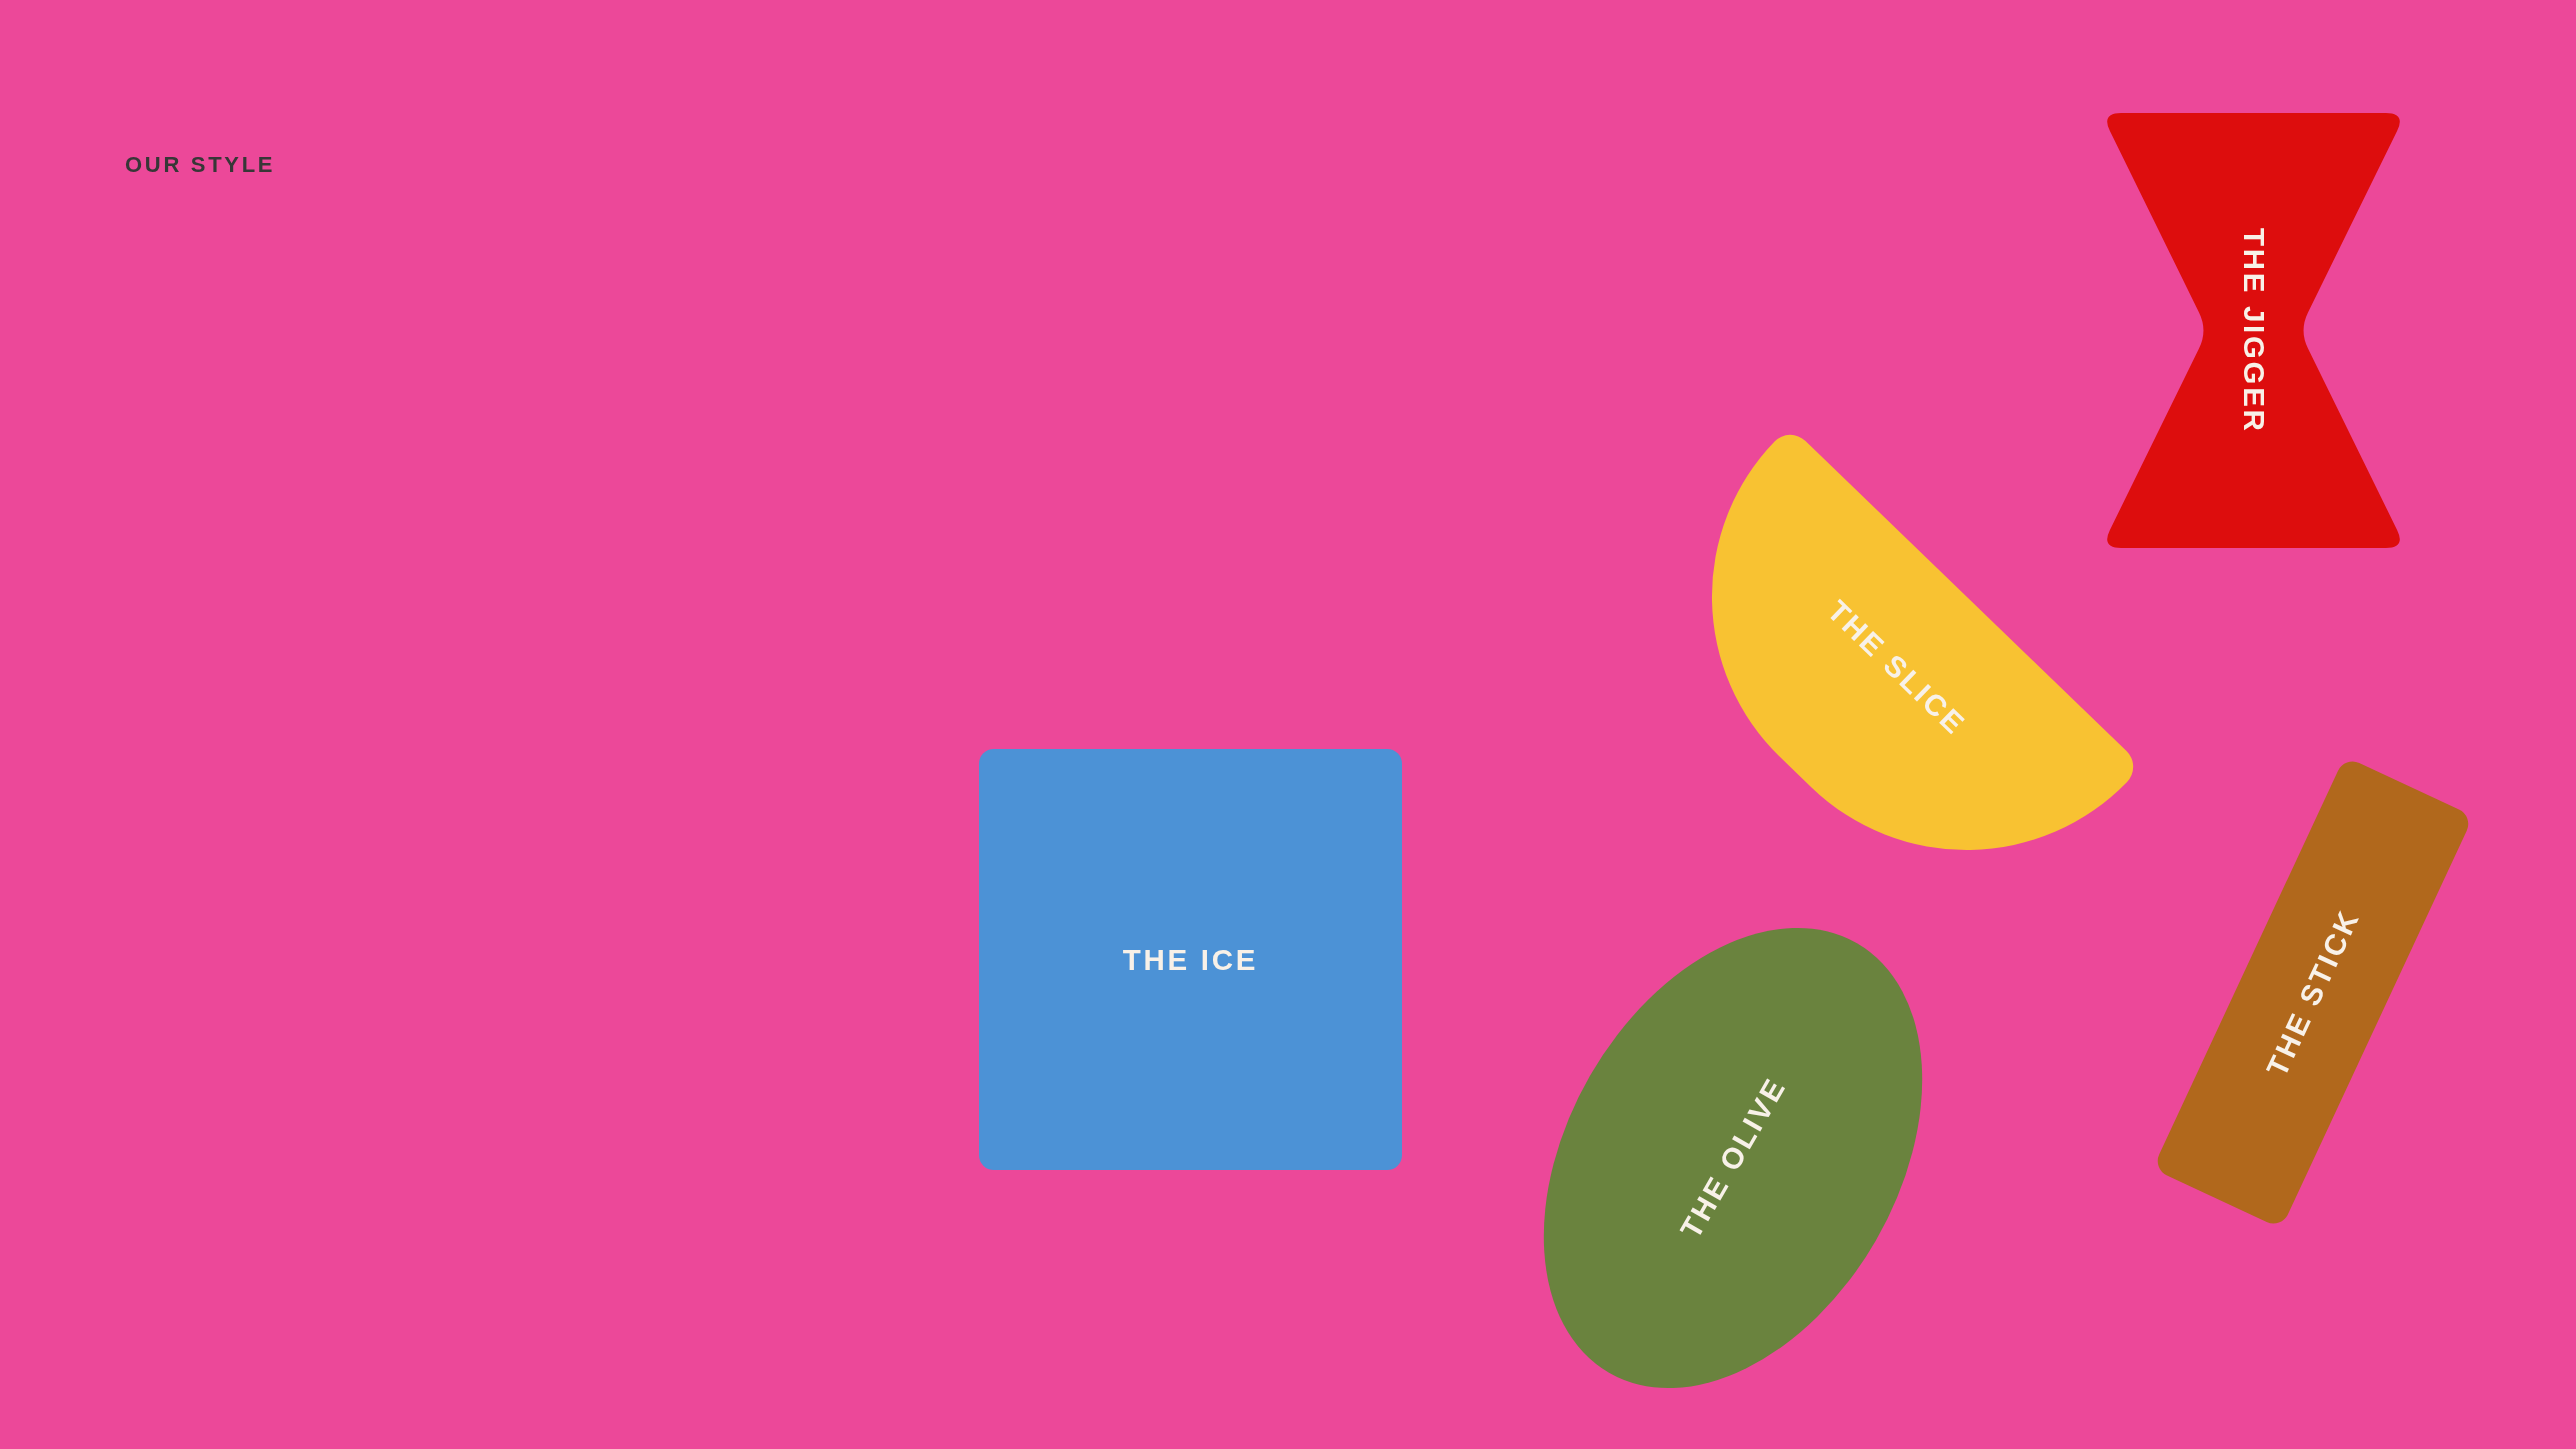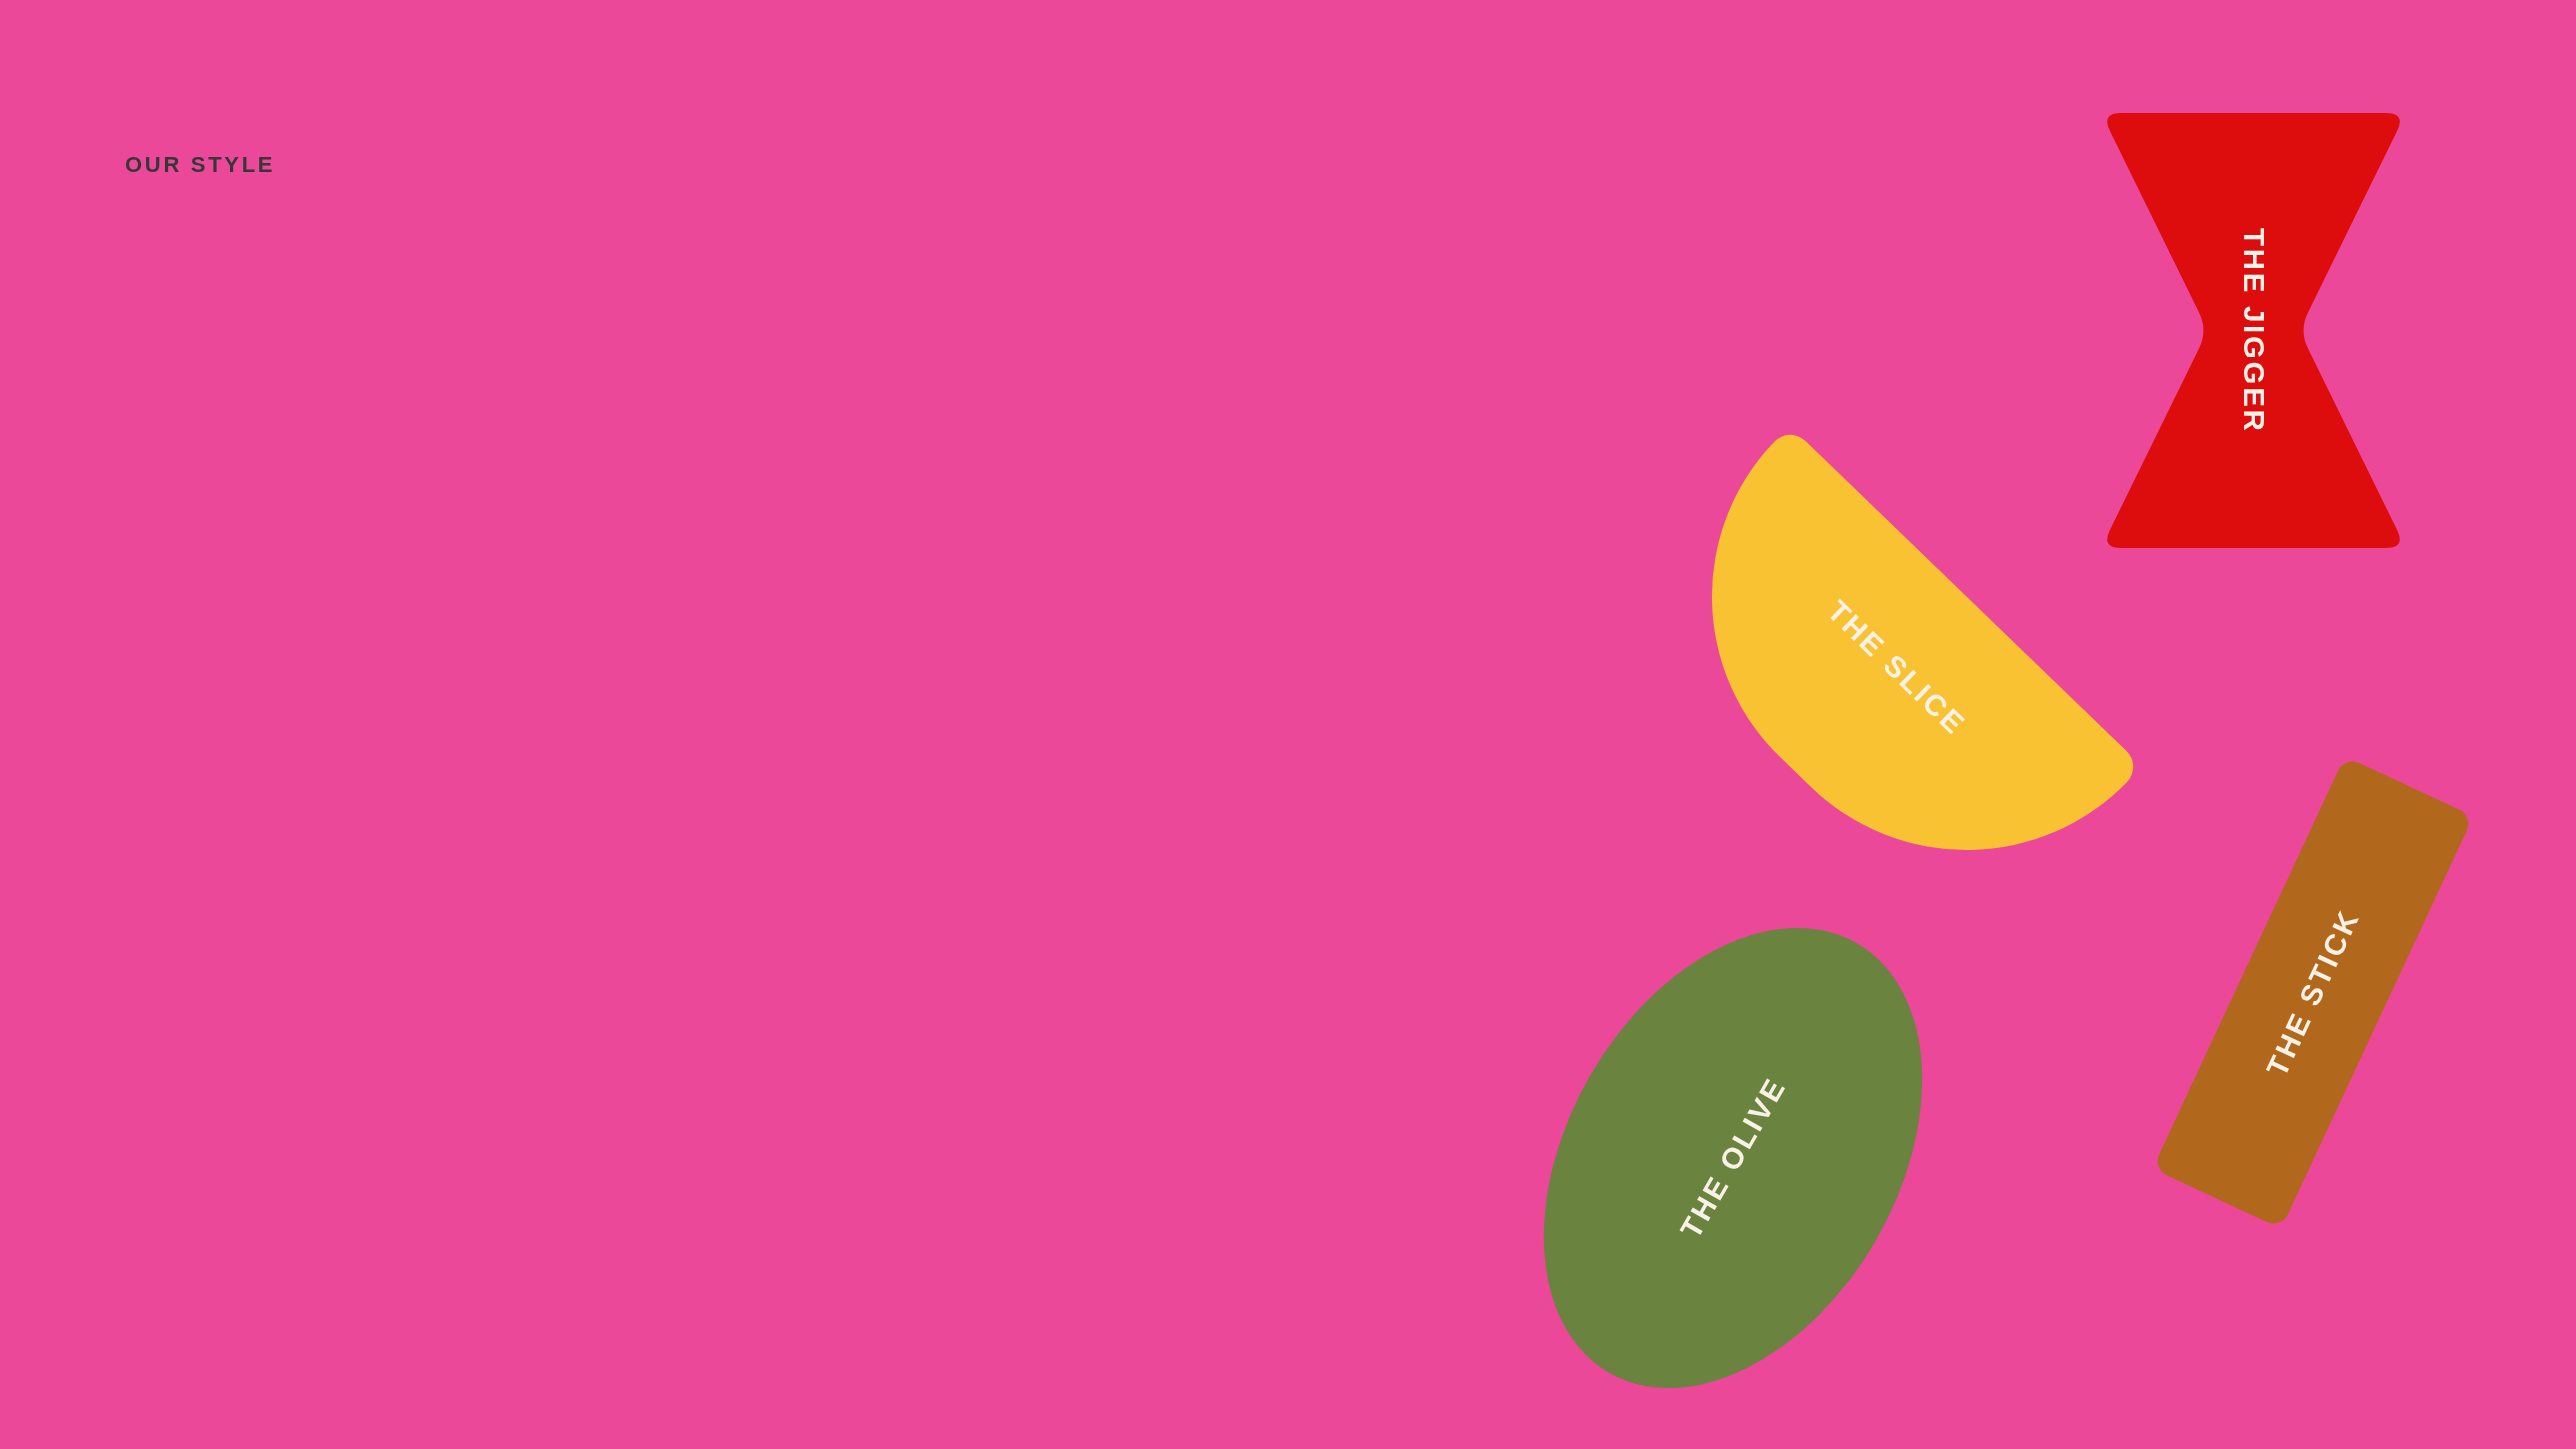--- a/index.html
+++ b/index.html
@@ -144,20 +144,23 @@
              Z" fill="#DD0D0D"></path>
   </svg>
   <div class="shape jigger-label-wrap">
     <span class="label rot90">THE JIGGER</span>
   </div>
 
   <div class="shape slice" style="background: rgb(248, 194, 50);">
     <span class="label">THE SLICE</span>
   </div>
 
+  <div class="shape ice" style="background: rgb(76, 146, 214);">
+    <span class="label">THE ICE</span>
+  </div>
 
   <div class="shape olive" style="background: rgb(106, 131, 62);">
     <span class="label rotn90">THE OLIVE</span>
   </div>
 
   <div class="shape stick" style="background: rgb(177, 104, 28);">
     <span class="label rotn90">THE STICK</span>
   </div>
 
 </div>

